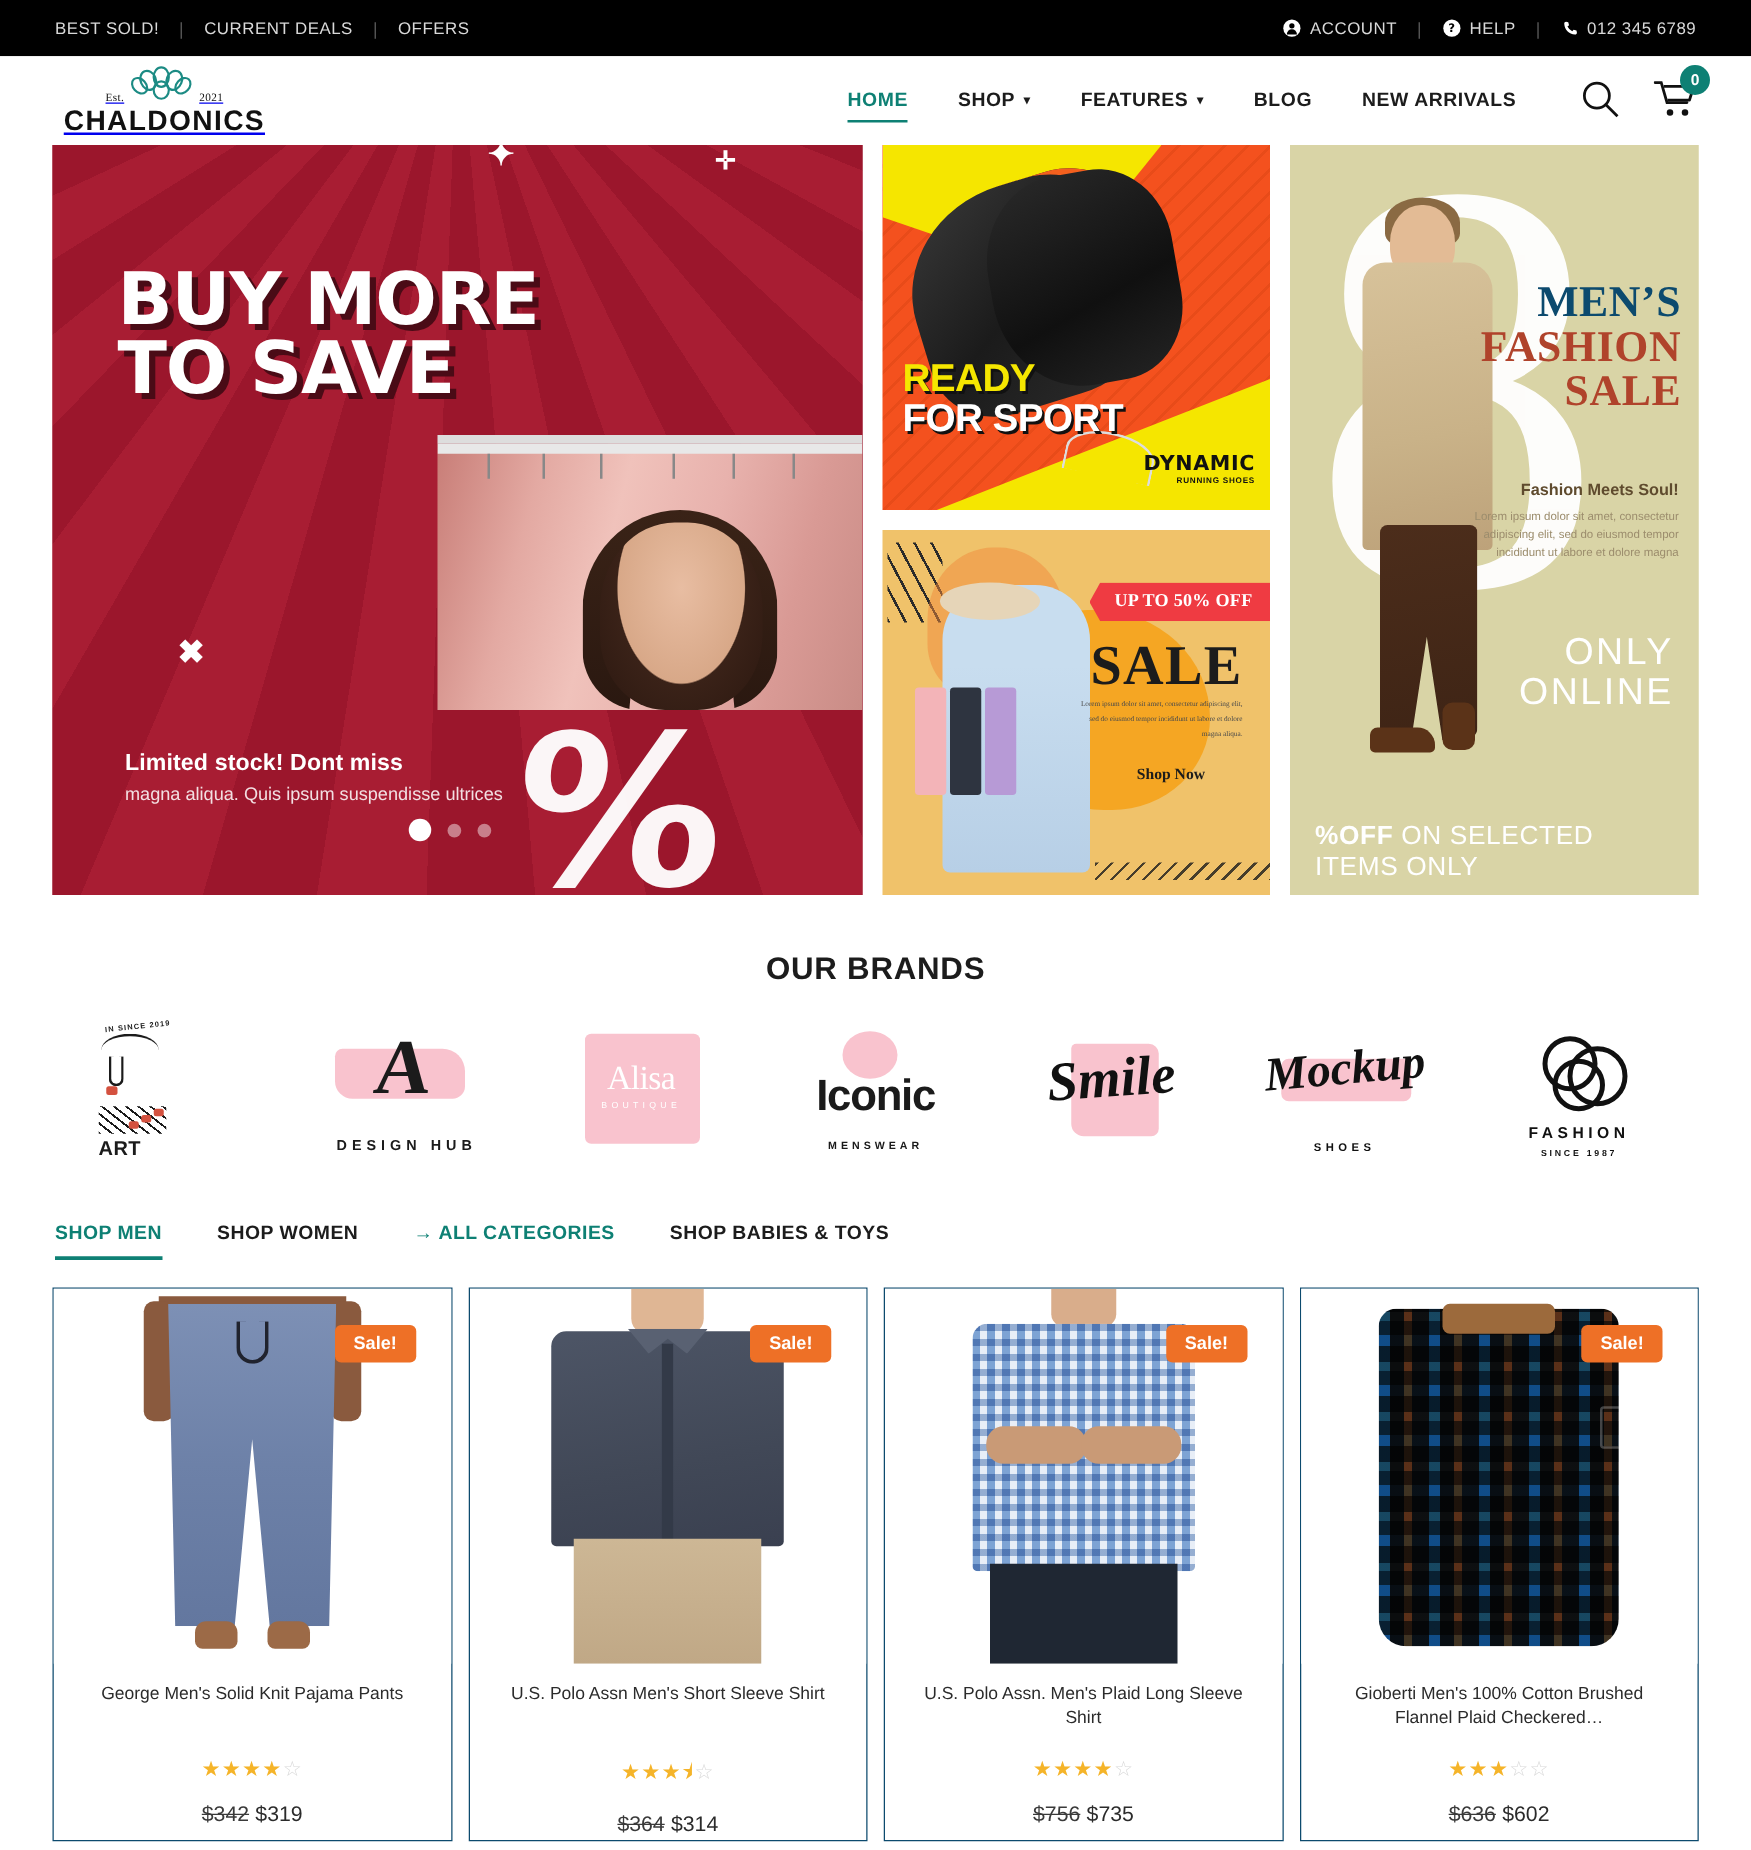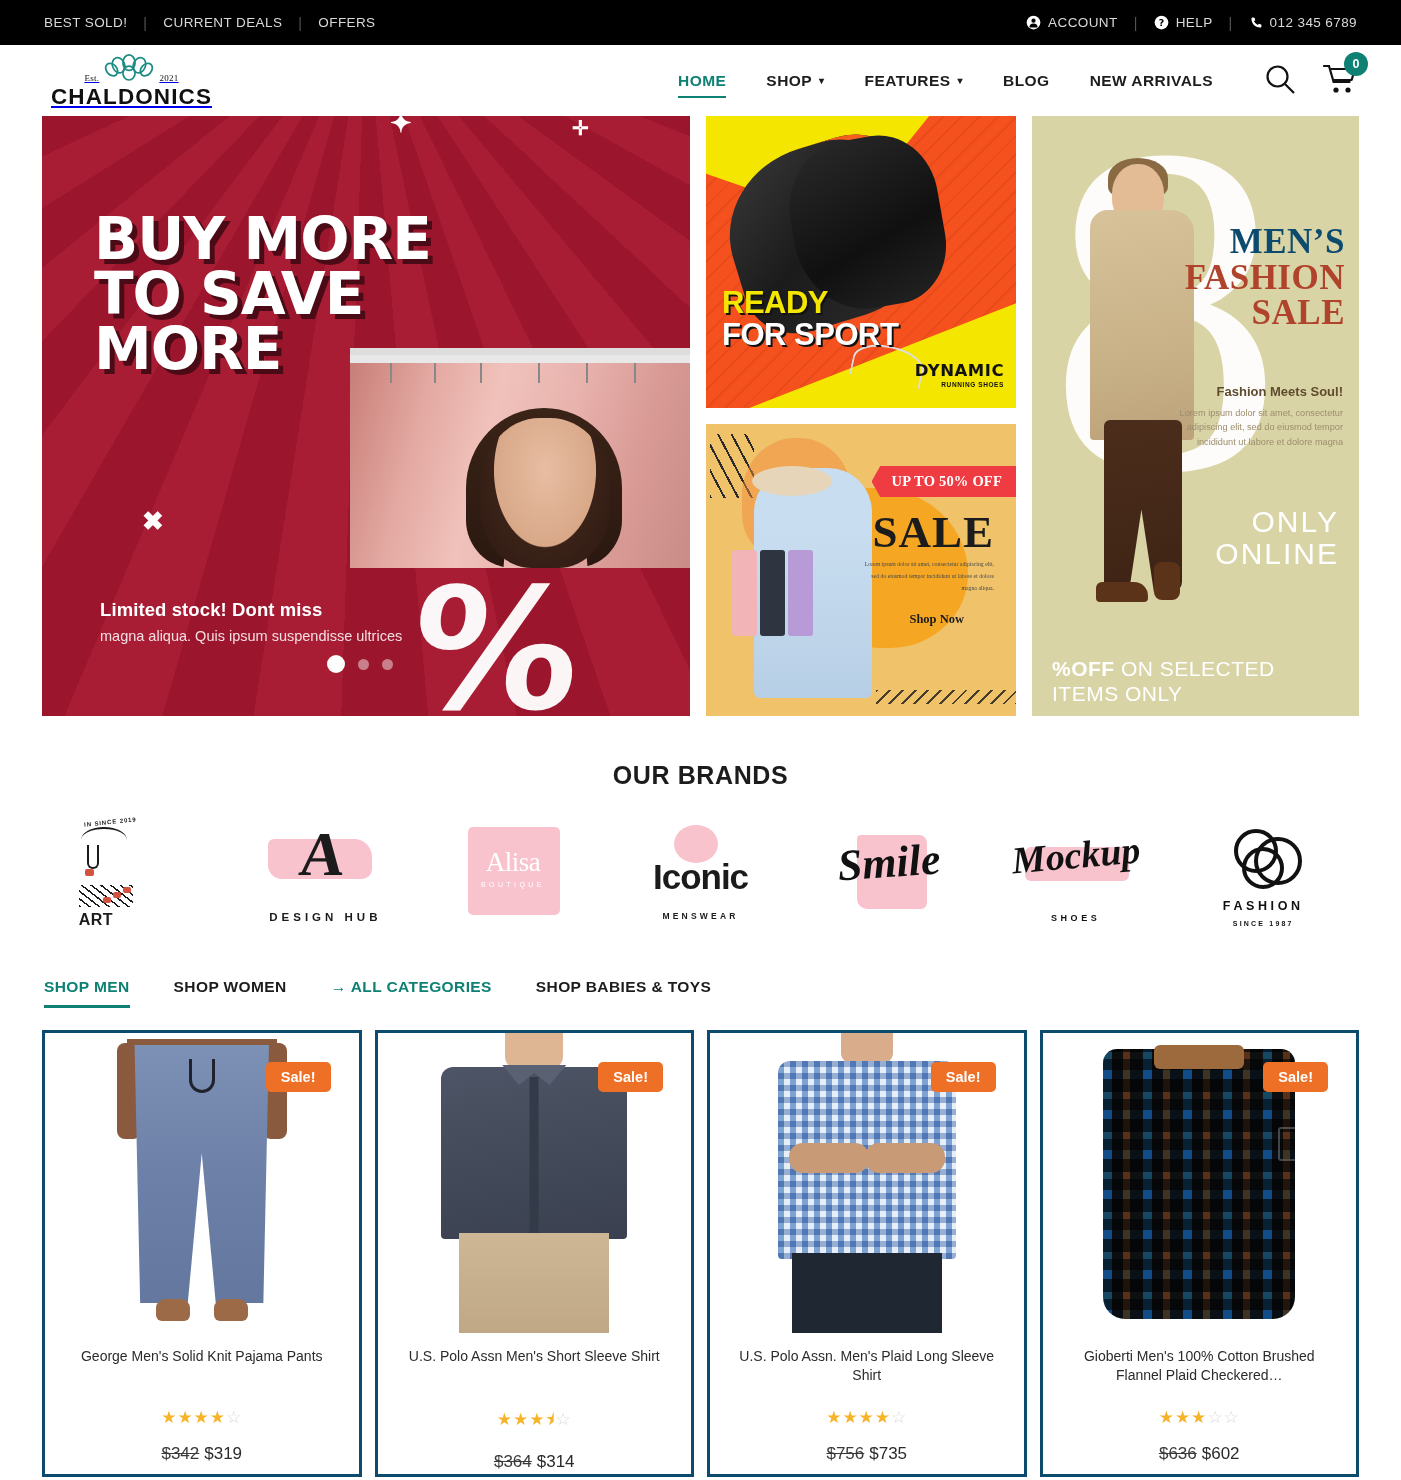--- a/index.html
+++ b/index.html
@@ -297,21 +297,21 @@
   .tab.active { color: #0e8074; }
   .tab.active::after {
     content: ""; position: absolute; left: 0; right: 22px; bottom: 6px;
     height: 3px; background: #0e8074;
   }
   .tab.link { color: #0e8074; }
 
   
   .products { display: flex; gap: 13px; padding: 0 42px; margin-top: 16px; }
   .card {
-    flex: 1 1 0; border: 3px solid #0c4a6e; background: #fff;
+    flex: 1 1 0; border: 1px solid #0c4a6e; background: #fff;
     position: relative; padding-bottom: 2px;
   }
   .card-img { height: 300px; position: relative; overflow: hidden; background: #fff; }
   .sale-badge {
     position: absolute; top: 29px; right: 28px; background: #ee7026; color: #fff;
     font-size: 14.5px; font-weight: 700; padding: 7px 15px; border-radius: 5px; z-index: 3;
   }
   .card-title {
     text-align: center; font-size: 14px; color: #2b2b2b; line-height: 1.35;
     padding: 0 26px; margin-top: 14px; min-height: 46px;
@@ -470,21 +470,20 @@
 <section class="hero">
 
   <div class="hero-main">
     <div class="sunburst"></div>
     <div class="hero-main-overlay">
       <div class="spark" style="left:348px;top:-8px;">✦</div>
       <div class="spark" style="left:530px;top:0px;font-size:20px;">✛</div>
       <div class="hero-headline">
         <div>BUY MORE</div>
         <div>TO SAVE</div>
-        <div>MORE</div>
       </div>
 
       <div class="hero-photo">
         <div class="rack-bar"></div>
         <div class="hanger" style="left:40px"></div>
           <div class="hanger" style="left:84px"></div>
         <div class="hanger" style="left:130px"></div>
           <div class="hanger" style="left:188px"></div>
         <div class="hanger" style="left:236px"></div>
           <div class="hanger" style="left:284px"></div>

